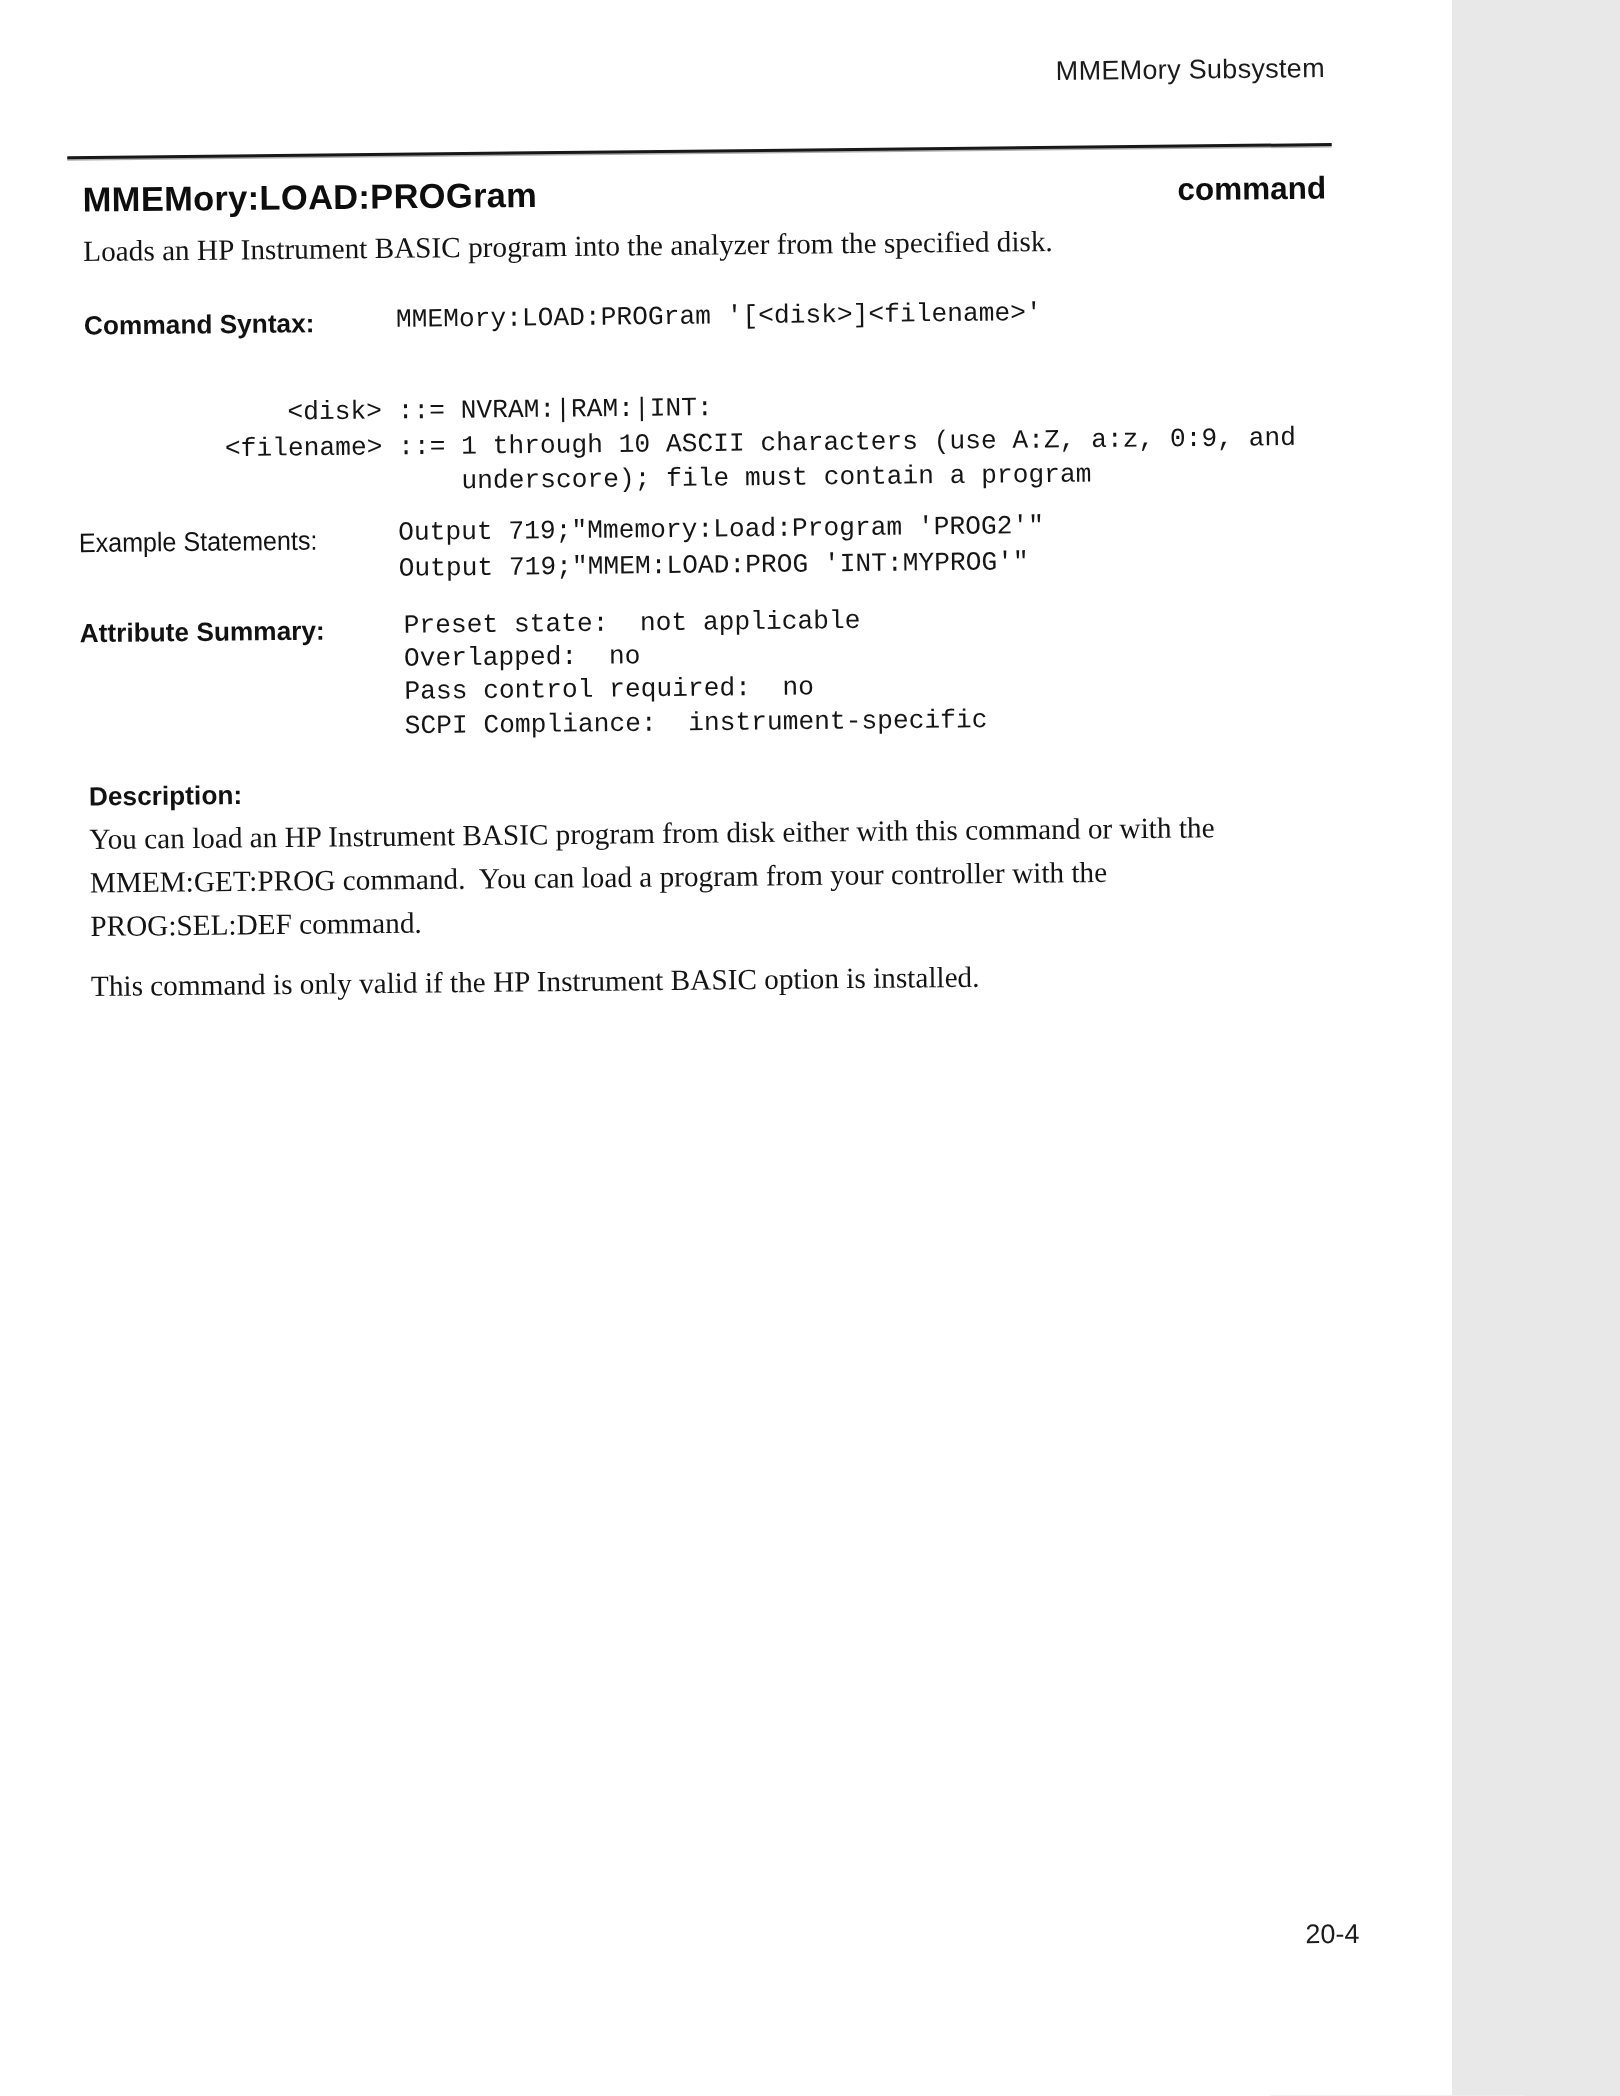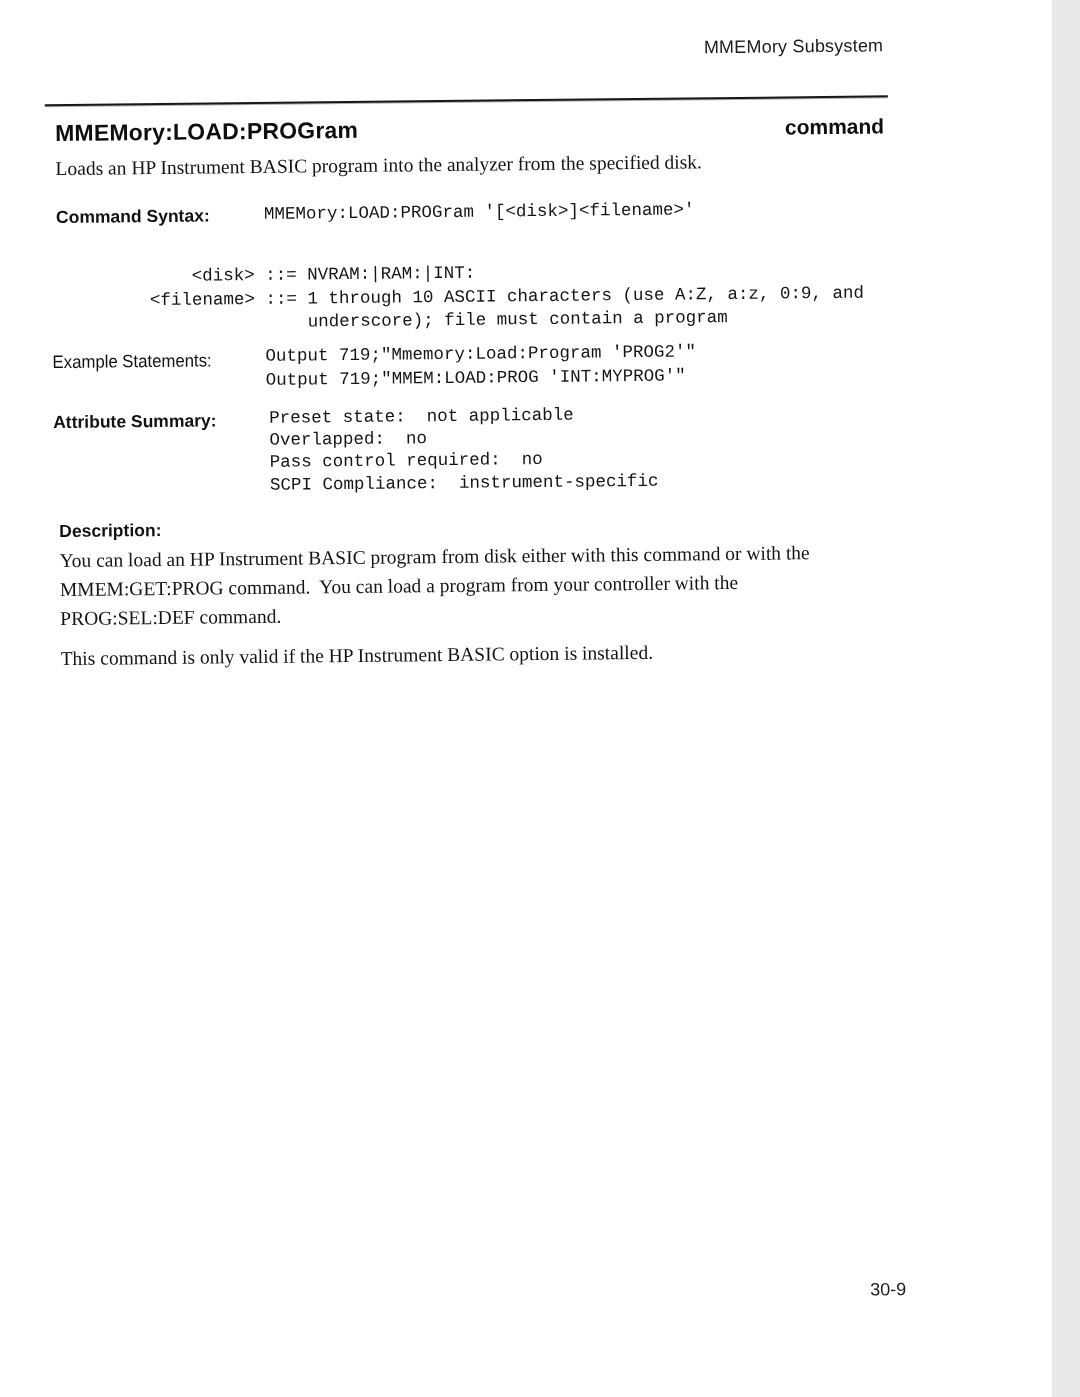--- a/index.html
+++ b/index.html
@@ -2,21 +2,21 @@
 <html><head>
 <meta charset="utf-8">
 <style>
   html, body {
     margin: 0;
     padding: 0;
     background: #e8e8e8;
   }
   .page {
     position: relative;
-    width: 1052px;
+    width: 968px;
     height: 1397px;
     background: #ffffff;
     overflow: hidden;
     font-family: "Liberation Sans", sans-serif;
     color: #161616;
   }
   .rot {
     position: absolute;
     left: 0; top: 0;
     width: 1080px; height: 1397px;
@@ -174,16 +174,16 @@
     <div class="lbl bold" style="top:521px">Description:</div>
 
     <div class="serifblock serif" style="top:546px">
       <div class="sline">You can load an HP Instrument BASIC program from disk either with this command or with the</div>
       <div class="sline">MMEM:GET:PROG command.  You can load a program from your controller with the</div>
       <div class="sline">PROG:SEL:DEF command.</div>
     </div>
 
     <p class="note serif">This command is only valid if the HP Instrument BASIC option is installed.</p>
 
-    <div class="page-number">30-9</div>
+    <div class="page-number">20-4</div>
 
   </div>
 </div>
 
 </body></html>

